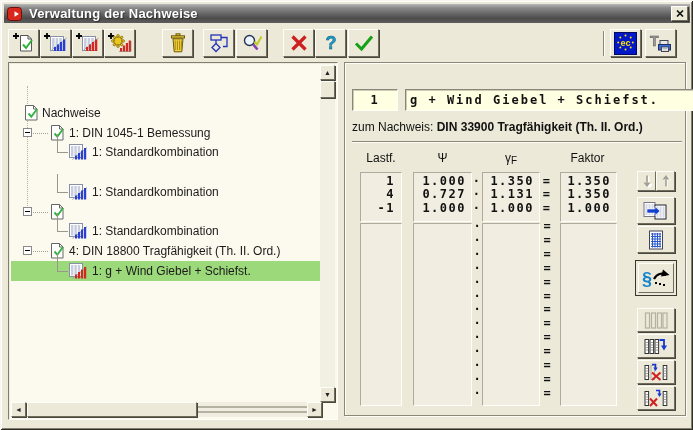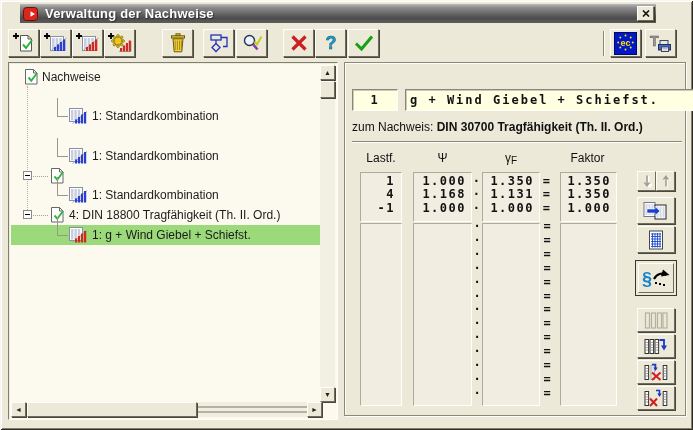--- a/index.html
+++ b/index.html
@@ -1,38 +1,38 @@
 <!DOCTYPE html>
 <html><head>
 <meta charset="utf-8">
 <style>
   html,body{margin:0;padding:0;background:#555;}
   *{box-sizing:border-box;font-family:"Liberation Sans",sans-serif;}
   .window{position:relative;width:693px;height:430px;background:#ece9d8;overflow:hidden;
     box-shadow:inset 1px 1px 0 #f8f6ee, inset -1px -1px 0 #2f2d24, inset 2px 2px 0 #ffffff, inset -2px -2px 0 #827f70;}
   
-  .titlebar{position:absolute;left:20px;top:4px;width:636px;height:19px;
+  .titlebar{position:absolute;left:4px;top:4px;width:686px;height:19px;
     background:linear-gradient(to bottom,#b9b9b9 0%,#8a8a8a 20%,#4c4c4c 75%,#5d5d5d 100%);
     display:flex;align-items:center;}
   .title-icon{width:15px;height:14px;margin-left:3px;display:inline-block;}
   .title-text{color:#fff;font-weight:bold;font-size:13px;margin-left:7px;letter-spacing:.2px;
     text-shadow:1px 1px 1px rgba(0,0,0,.45);}
   .close-btn{position:absolute;right:2px;top:2px;width:17px;height:15px;background:#ece9d8;
     border:1px solid;border-color:#fff #6f6c5e #6f6c5e #fff;box-shadow:1px 1px 0 #3a382c;
     display:flex;align-items:center;justify-content:center;padding:0;cursor:default;}
   
   .tbtn{position:absolute;top:29px;width:31px;height:28px;background:#ece9d8;
     border:1px solid;border-color:#fffef8 #6f6c5e #6f6c5e #fffef8;
     box-shadow:1px 1px 0 #4a483c;display:flex;align-items:center;justify-content:center;padding:0;cursor:default;}
   .tb-sep{position:absolute;top:31px;width:2px;height:25px;background:#8b887a;border-right:1px solid #fffef6;}
   
   .tree-panel{position:absolute;left:8px;top:62px;width:330px;height:358px;background:#fcfaee;
     border:1px solid;border-color:#817e6d #fffef8 #fffef8 #817e6d;box-shadow:inset 1px 1px 0 #57544415;}
   .tree-view{position:absolute;left:2px;top:2px;width:311px;height:337px;overflow:hidden;}
-  .tree-row{position:absolute;left:0;width:100%;height:20px;line-height:20px;}
+  .tree-row{position:absolute;left:0;width:100%;height:20px;line-height:20px;margin-top:36px;}
   .tree-row.sel{background:#9cd97a;text-align:right;}
   .tree-label{position:absolute;font-size:12px;color:#1b1b1b;white-space:nowrap;top:0;}
   .tree-row[data-type="root"] .tree-label{left:31px;}
   .tree-row[data-type="node"] .tree-label{left:58px;}
   .tree-row[data-type="child"] .tree-label{left:81px;}
   .tree-row .ticon{position:absolute;top:2px;width:18px;height:16px;}
   .tree-row[data-type="root"] .ticon{left:12px;}
   .tree-row[data-type="node"] .ticon{left:38px;}
   .tree-row[data-type="child"] .ticon{left:58px;}
   .icon-doc,.icon-chart-blue,.icon-chart-red{display:none;}
@@ -259,20 +259,36 @@
     <span class="ticon">
       <svg class="icon-doc" width="17" height="16" viewBox="0 0 17 16">
         <path d="M2.5 0.5 h8 l3.5 3.5 v11 h-11.5 z" fill="#fff" stroke="#666"></path>
         <path d="M10.5 0.5 v3.5 h3.5" fill="none" stroke="#666"></path>
         <path d="M5.5 8.5 l2.8 3.2 L14 4" fill="none" stroke="#33b440" stroke-width="1.9"></path>
       </svg>
 
     </span>
     <span class="tree-label">Nachweise</span>
   </div>
+        <div class="tree-row" data-type="node" data-icon="doc" style="top: 21.7px;">
+
+    <span class="node-dash"></span>
+    <span class="expand-box">
+            <span class="minus"></span>
+          </span>
+    <span class="ticon">
+      <svg class="icon-doc" width="17" height="16" viewBox="0 0 17 16">
+        <path d="M2.5 0.5 h8 l3.5 3.5 v11 h-11.5 z" fill="#fff" stroke="#666"></path>
+        <path d="M10.5 0.5 v3.5 h3.5" fill="none" stroke="#666"></path>
+        <path d="M5.5 8.5 l2.8 3.2 L14 4" fill="none" stroke="#33b440" stroke-width="1.9"></path>
+      </svg>
+
+    </span>
+    <span class="tree-label">1: DIN 1045-1 Bemessung</span>
+  </div>
         <div class="tree-row" data-type="child" data-icon="chart-blue" style="top: 41.4px;">
     <span class="lconn-v"></span>
     <span class="lconn-h"></span>
 
     <span class="ticon">
 
       <svg class="icon-chart-blue" width="19" height="16" viewBox="0 0 19 16">
         <rect x="0.5" y="0.5" width="13" height="13" fill="#fff" stroke="#8890a8"></rect>
         <rect x="2" y="2" width="2.4" height="10.5" fill="#c9cede"></rect>
               <rect x="5.4" y="2" width="2.4" height="10.5" fill="#c9cede"></rect>
@@ -400,21 +416,21 @@
           <span>►</span>
         </button>
     </div>
   </div>
 
   <div class="right-panel" id="right-panel">
     <input class="field f-num" value="1" style="">
     <input class="field f-name" value="g + Wind Giebel + Schiefst." style="">
     <div class="zum-line">
       <span>zum Nachweis:</span>
-      <span class="b">DIN 30700 Tragfähigkeit (Th. II. Ord.)</span>
+      <span class="b">DIN 33900 Tragfähigkeit (Th. II. Ord.)</span>
     </div>
     <div class="sep"></div>
 
     <div class="th th-lastf">Lastf.</div>
     <div class="th th-psi">Ψ</div>
     <div class="th th-gamma"><span>γ</span><span class="sub">F</span></div>
     <div class="th th-faktor">Faktor</div>
 
     <div class="colbox cb-t cb-1"></div>
     <div class="colbox cb-t cb-2"></div>
@@ -428,21 +444,21 @@
         <div class="trow" style="top: 112px;">
     <span class="c-lastf">1</span>
     <span class="c-psi">1.000</span>
     <span class="c-dot">·</span>
     <span class="c-gamma">1.350</span>
     <span class="c-eq">=</span>
     <span class="c-faktor">1.350</span>
   </div>
         <div class="trow" style="top: 125.4px;">
     <span class="c-lastf">4</span>
-    <span class="c-psi">1.168</span>
+    <span class="c-psi">0.727</span>
     <span class="c-dot">·</span>
     <span class="c-gamma">1.131</span>
     <span class="c-eq">=</span>
     <span class="c-faktor">1.350</span>
   </div>
         <div class="trow" style="top: 138.8px;">
     <span class="c-lastf">-1</span>
     <span class="c-psi">1.000</span>
     <span class="c-dot">·</span>
     <span class="c-gamma">1.000</span>

